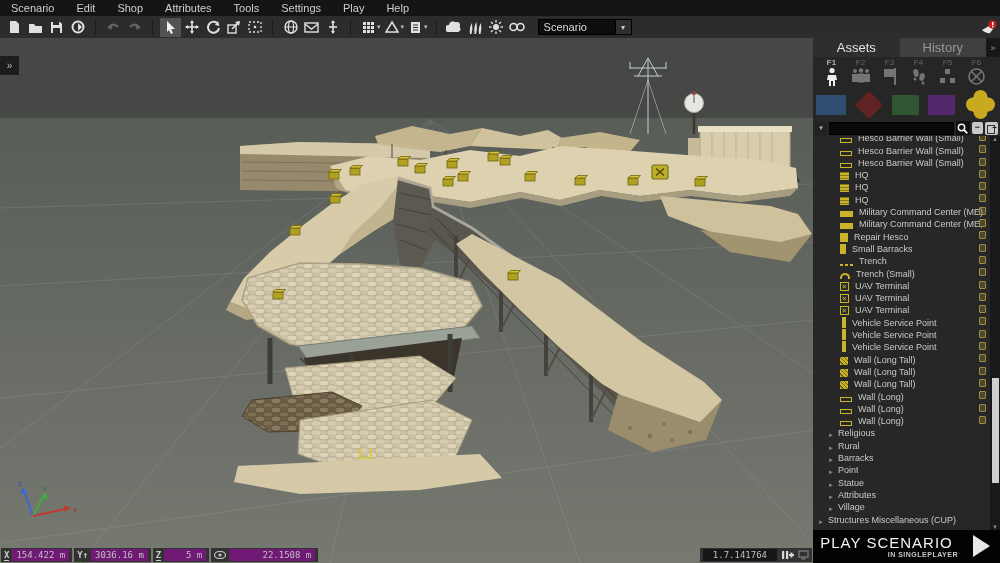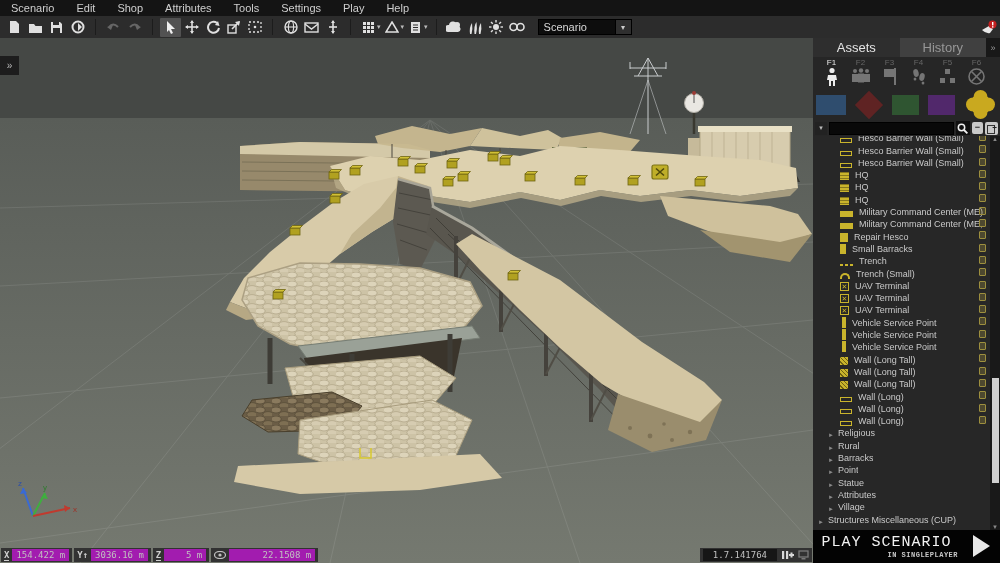--- a/index.html
+++ b/index.html
@@ -87,32 +87,32 @@
      line-height:7px; text-align:center; }
   .ic-hatch { width:8px; height:8px; background:repeating-linear-gradient(45deg,#c9b42c 0 2px,#6e6212 2px 3px); }
   .mod-ic { position:absolute; right:4px; top:2px; width:7px; height:8px;
      border:1px solid #9d8f3e; background:rgba(190,170,70,.25); border-radius:1px; }
   #scrollbar { position:absolute; right:0; top:0; bottom:0; width:10px; background:#191919; }
   #scroll-up { position:absolute; top:0; left:0; width:10px; text-align:center; color:#888; font-size:6px; }
   #scroll-thumb { position:absolute; left:2px; width:7px; top:242px; height:105px; background:#cfcfcf; }
   #scroll-down { position:absolute; bottom:0; left:0; width:10px; text-align:center; color:#888; font-size:6px; }
 
   
-  #playbar { position:absolute; left:813px; top:530px; width:187px; height:33px; background:#030303; z-index:26;font-family:Liberation Mono, monospace; }
+  #playbar { position:absolute; left:813px; top:530px; width:187px; height:33px; background:#030303; z-index:26; }
   #play-label { position:absolute; left:0; right:40px; top:4px; text-align:center;
      color:#f2f2f2; font-size:15px; letter-spacing:1px; }
   #play-sub { position:absolute; right:42px; top:21px; color:#cycyc; color:#c8c8c8; font-size:7px; font-weight:bold; letter-spacing:.5px; }
   #play-tri { position:absolute; right:10px; top:5px; width:0; height:0;
      border-top:11px solid transparent; border-bottom:11px solid transparent; border-left:17px solid #e8e8e8; }
 
   
   #statusbar { position:absolute; left:1px; bottom:1px; display:flex; gap:2px; z-index:20;
      font-family:"DejaVu Sans Mono", monospace; font-size:9px; color:#c0c0c0; }
   .seg { background:rgba(45,45,45,.92); height:14px; display:flex; align-items:center; padding:0 3px; gap:3px; }
-  .seg .vbox { background:#a21caf; height:12px; display:flex; align-items:center; padding:0 4px; }
+  .seg .vbox { background:#701a75; height:12px; display:flex; align-items:center; padding:0 4px; }
   .axis-lbl { font-weight:bold; color:#cfcfcf; }
   .u { border-bottom:1px solid #cfcfcf; }
   #version-seg { position:absolute; right:188px; bottom:1px; display:flex; align-items:center; gap:4px;
      background:rgba(45,45,45,.92); height:14px; padding:0 3px;
      font-family:"DejaVu Sans Mono", monospace; font-size:9px; color:#c0c0c0; z-index:20; }
   #version-seg .vbox { background:#161616; height:12px; display:flex; align-items:center; padding:0 10px; }
 </style>
 </head>
 <body>
 

